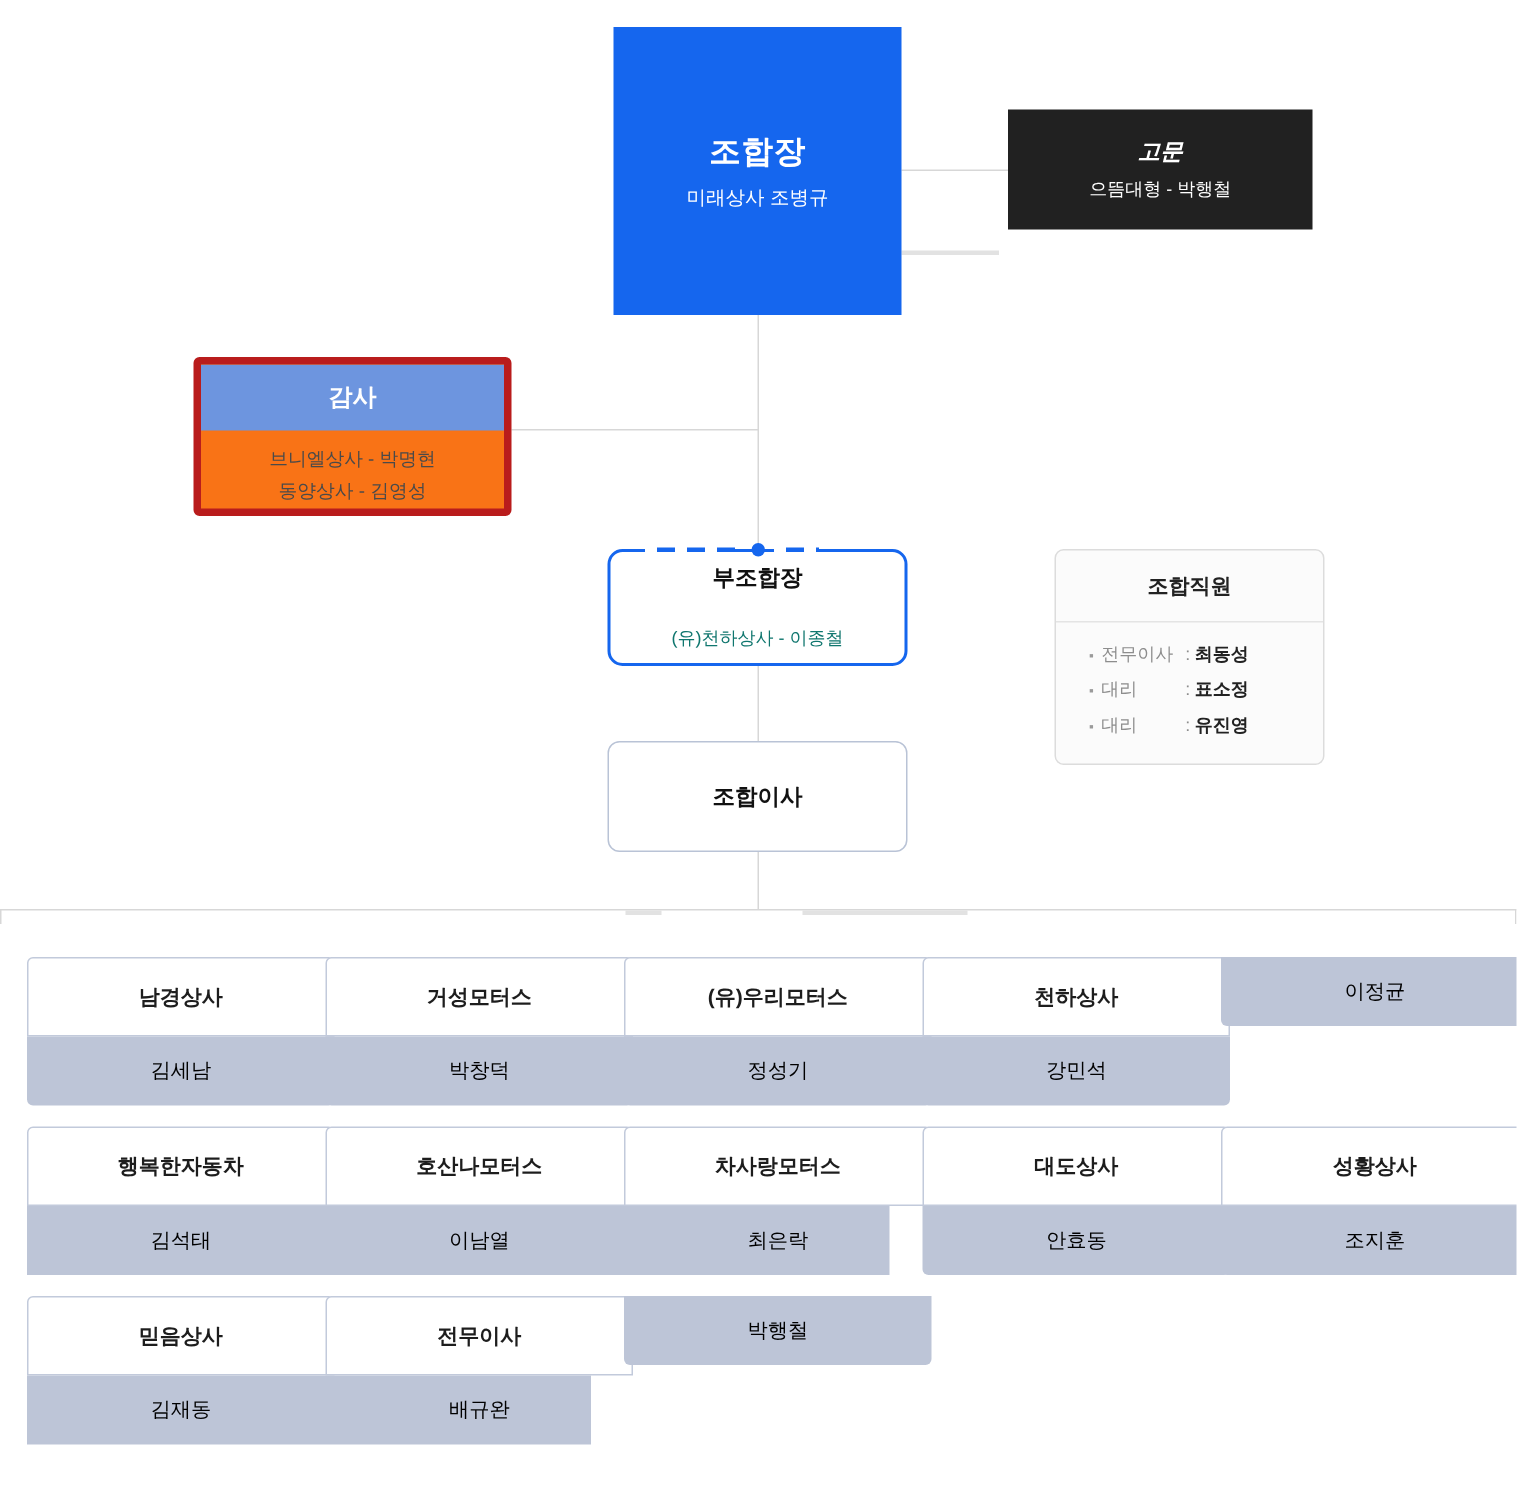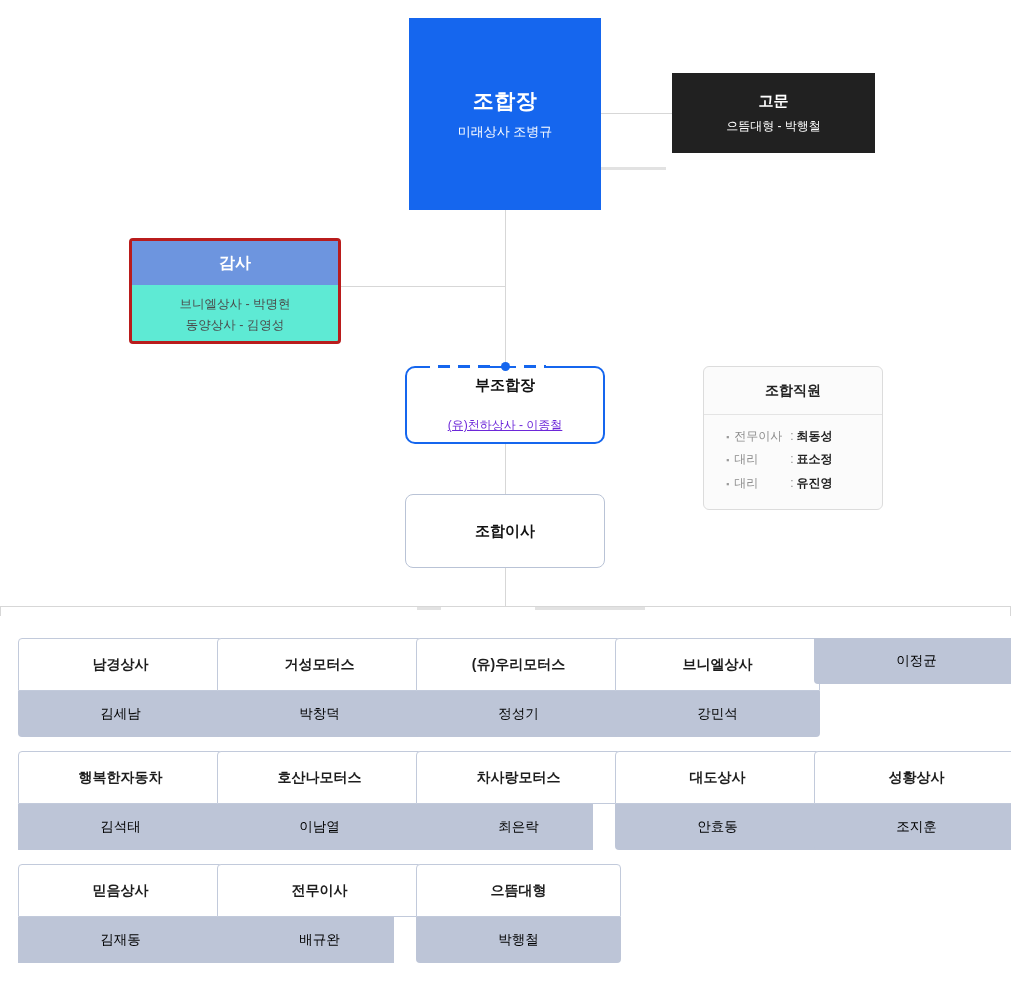--- a/index.html
+++ b/index.html
@@ -38,32 +38,32 @@
   
   .advisor {
     position: absolute;
     left: 672px; top: 73px;
     width: 203px; height: 80px;
     background: #212121;
     display: flex; flex-direction: column;
     align-items: center; justify-content: center;
     color: #ffffff;
   }
-  .advisor .title { font-size: 15px; font-weight: bold; }
+  .advisor .title { font-size: 15px; font-weight: bold; font-style: italic; }
   .advisor .sub   { font-size: 12px; margin-top: 7px; text-align: right; }
 
   
   .auditor {
     position: absolute;
     left: 129px; top: 238px;
     width: 212px; height: 106px;
-    border: 3px solid #b91c1c;
+    border: 5px solid #b91c1c;
     border-radius: 4px;
     overflow: hidden;
-    background: #5eead4;
+    background: #f97316;
   }
   .auditor .head {
     height: 44px; background: #6d95df; color: #ffffff;
     display: flex; align-items: center; justify-content: center;
     font-size: 16px; font-weight: bold;
   }
   .auditor .body {
     height: 60px; display: flex; flex-direction: column;
     align-items: center; justify-content: center;
     color: #4a4a4a; font-size: 12.5px; line-height: 1.7;
@@ -74,21 +74,21 @@
     position: absolute;
     left: 405px; top: 366px;
     width: 200px; height: 78px;
     border: 2px solid #1566ee;
     border-radius: 10px;
     background: #ffffff;
     display: flex; flex-direction: column;
     align-items: center; justify-content: center;
   }
   .vice .title { font-size: 15px; font-weight: bold; color: #111111; }
-  .vice .sub   { font-size: 12px; color: #6d28d9; margin-top: 22px; text-decoration: underline; }
+  .vice .sub   { font-size: 12px; color: #0f766e; margin-top: 22px; }
   .vice-dot {
     position: absolute; left: 501px; top: 362px;
     width: 9px; height: 9px; border-radius: 50%;
     background: #1566ee;
   }
   .vice-dash {
     position: absolute; left: 430px; top: 365px;
     width: 60px; height: 3px;
     background: repeating-linear-gradient(to right,#ffffff 0,#ffffff 8px,#1566ee 8px,#1566ee 20px);
   }
@@ -250,21 +250,21 @@
           </div>
         </div>
         <div class="card-group" style="left: 416px; width: 177px; height: 99px;">
           <div class="card solo" style="left: 0px;">
             <div class="name">(유)우리모터스</div>
             <div class="person">정성기</div>
           </div>
         </div>
         <div class="card-group" style="left: 615px; width: 177px; height: 99px;">
           <div class="card solo" style="left: 0px;">
-            <div class="name">브니엘상사</div>
+            <div class="name">천하상사</div>
             <div class="person">강민석</div>
           </div>
         </div>
         <div class="card-group" style="left: 814px; width: 177px; height: 99px;">
           <div class="card solo" style="left: 0px;">
             <div class="person">이정균</div>
           </div>
         </div>
       </div>
       <div class="card-row">
@@ -303,20 +303,19 @@
             <div class="name">믿음상사</div>
             <div class="person">김재동</div>
           </div>
           <div class="card" style="left: 199px;">
             <div class="name">전무이사</div>
             <div class="person">배규완</div>
           </div>
         </div>
         <div class="card-group" style="left: 416px; width: 177px; height: 99px;">
           <div class="card solo" style="left: 0px;">
-            <div class="name">으뜸대형</div>
             <div class="person">박행철</div>
           </div>
         </div>
       </div>
     </div>
 
 </div>
 
 </body></html>

